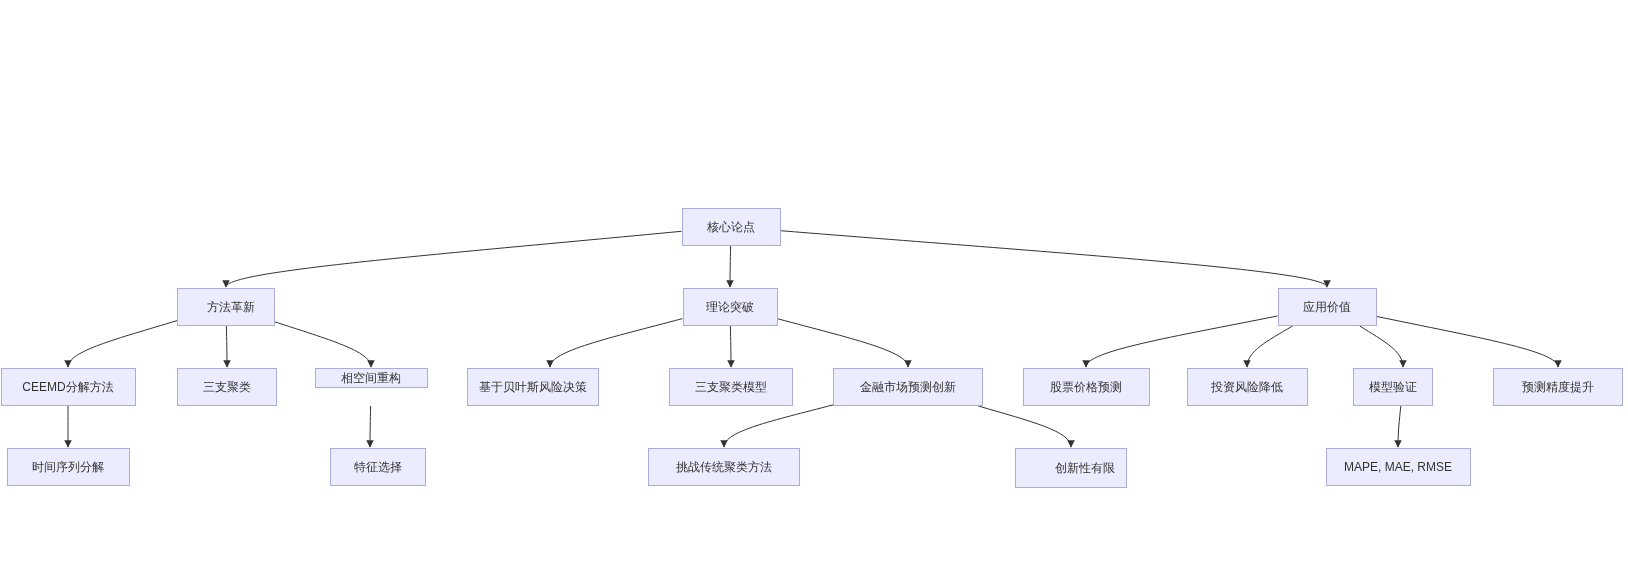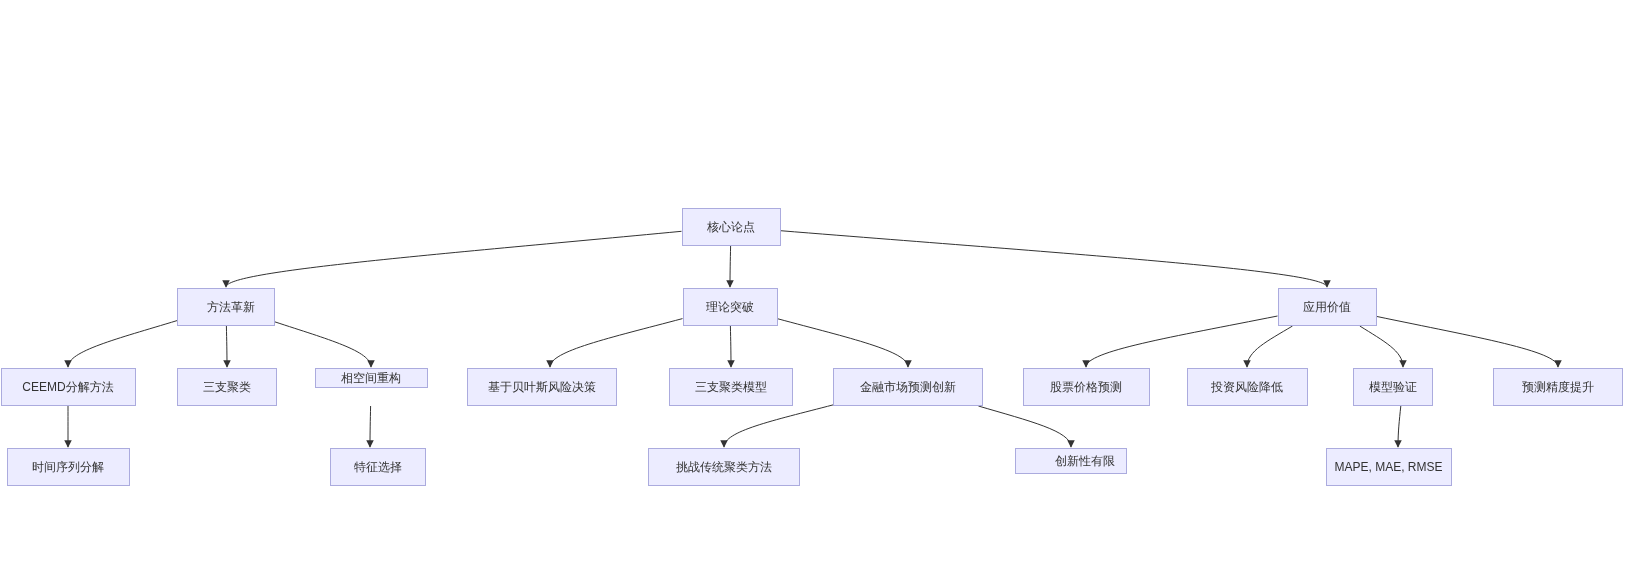--- a/index.html
+++ b/index.html
@@ -76,21 +76,21 @@
       </div>
       <div class="node" style="left: 0.5px; top: 368px; width: 135px; height: 38px;">
         <span>CEEMD分解方法</span>
       </div>
       <div class="node" style="left: 177px; top: 368px; width: 100px; height: 38px;">
         <span>三支聚类</span>
       </div>
       <div class="node" style="left: 314.5px; top: 368px; width: 113px; height: 20px;">
         <span>相空间重构</span>
       </div>
-      <div class="node" style="left: 467px; top: 368px; width: 150px; height: 38px;">
+      <div class="node" style="left: 467px; top: 368px; width: 132px; height: 38px;">
         <span>基于贝叶斯风险决策</span>
       </div>
       <div class="node" style="left: 669px; top: 368px; width: 124px; height: 38px;">
         <span>三支聚类模型</span>
       </div>
       <div class="node" style="left: 833px; top: 368px; width: 150px; height: 38px;">
         <span>金融市场预测创新</span>
       </div>
       <div class="node" style="left: 1022.5px; top: 368px; width: 127px; height: 38px;">
         <span>股票价格预测</span>
@@ -106,20 +106,20 @@
       </div>
       <div class="node" style="left: 6.5px; top: 448px; width: 123px; height: 38px;">
         <span>时间序列分解</span>
       </div>
       <div class="node" style="left: 330px; top: 448px; width: 96px; height: 38px;">
         <span>特征选择</span>
       </div>
       <div class="node" style="left: 648px; top: 448px; width: 152px; height: 38px;">
         <span>挑战传统聚类方法</span>
       </div>
-      <div class="node" style="left: 1015px; top: 448px; width: 112px; height: 26px; padding-left: 28px;">
+      <div class="node" style="left: 1015px; top: 448px; width: 112px; height: 40px; padding-left: 28px;">
         <span>创新性有限</span>
       </div>
-      <div class="node" style="left: 1325.5px; top: 448px; width: 126px; height: 38px;">
+      <div class="node" style="left: 1325.5px; top: 448px; width: 145px; height: 38px;">
         <span>MAPE, MAE, RMSE</span>
       </div>
     </div>
 </div>
 
 </body></html>

